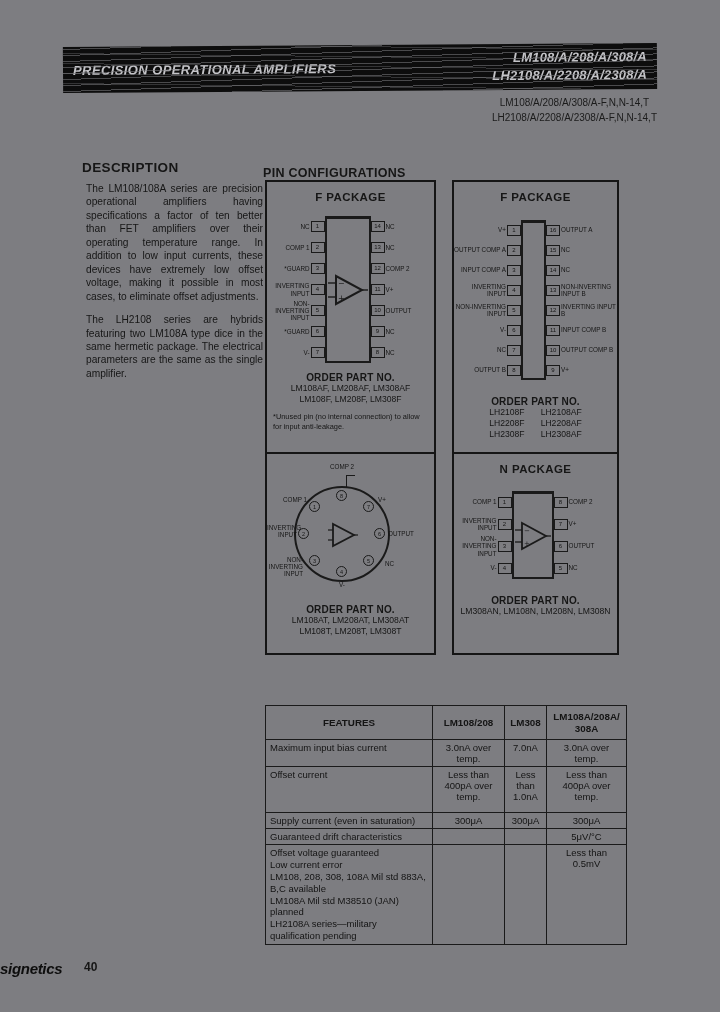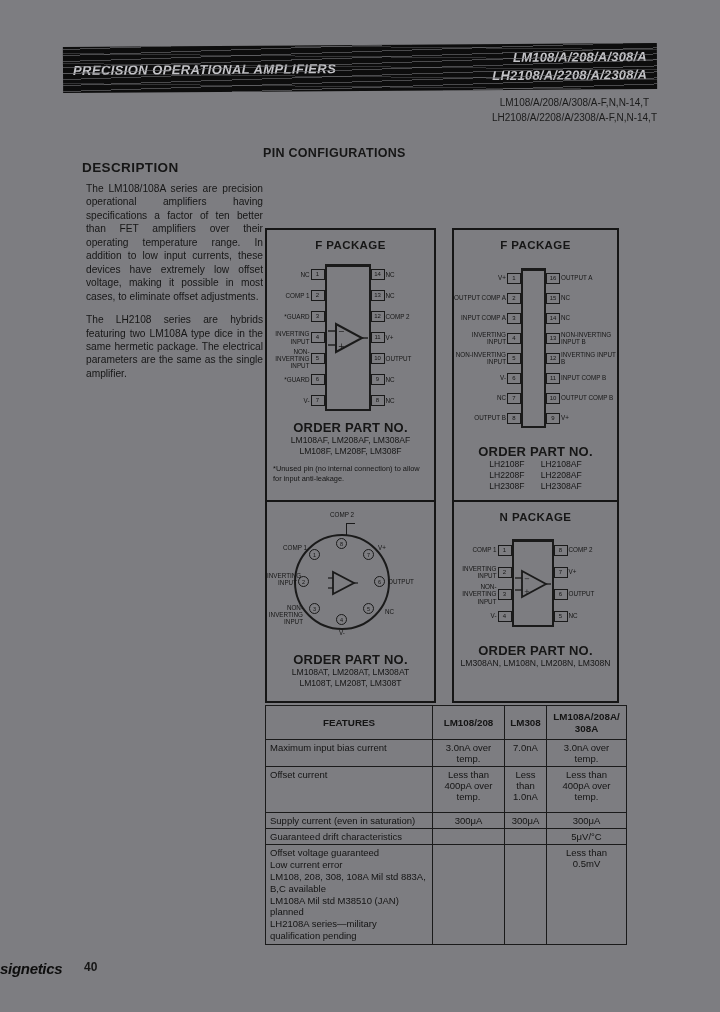--- a/index.html
+++ b/index.html
@@ -26,22 +26,22 @@
   .hb-parts{text-align:right;font-weight:bold;font-style:italic;font-size:13px;line-height:1.35;letter-spacing:.2px;}
   .subheader{
     position:absolute;right:63px;top:95px;text-align:center;
     font-size:10px;line-height:1.5;color:#1b1b1b;
   }
   
   .description{position:absolute;left:82px;top:160px;width:181px;}
   .description h2{margin:0 0 7px 0;font-size:13.5px;letter-spacing:.4px;}
   .description p{margin:0 0 10px 4px;font-size:10.2px;line-height:1.32;text-align:justify;}
   
-  .pincfg-heading{position:absolute;left:263px;top:146px;font-size:12.5px;font-weight:bold;letter-spacing:.3px;}
-  .pkg-box{position:absolute;border:2.5px solid #151515;box-sizing:border-box;margin-top:48px;}
+  .pincfg-heading{position:absolute;left:263px;top:166px;font-size:12.5px;font-weight:bold;letter-spacing:.3px;}
+  .pkg-box{position:absolute;border:2.5px solid #151515;box-sizing:border-box;}
   .box-f1{left:265px;top:180px;width:171px;height:274px;}
   .box-t {left:265px;top:452px;width:171px;height:203px;}
   .box-f2{left:452px;top:180px;width:167px;height:274px;}
   .box-n {left:452px;top:452px;width:167px;height:203px;}
   .pkg-title{text-align:center;font-weight:bold;font-size:11.5px;letter-spacing:.4px;padding-top:9px;}
   
   .dip{display:flex;justify-content:center;align-items:stretch;}
   .f1 .dip{margin-top:13px;} .f2 .dip{margin-top:17px;} .npk .dip{margin-top:16px;}
   .dipcol{display:flex;flex-direction:column;justify-content:center;}
   .prow{display:flex;align-items:center;}
@@ -50,21 +50,21 @@
   .dipcol.left .plbl{text-align:right;width:50px;margin-right:1px;}
   .dipcol.right .plbl{text-align:left;width:56px;margin-left:1px;}
   .f2 .dipcol.left .plbl{width:52px;}
   .pnum{flex:0 0 auto;width:12px;height:9px;border:1.5px solid #1a1a1a;font-size:6px;line-height:9px;text-align:center;}
   .dipbody{border:2px solid #1a1a1a;border-top-width:3.5px;display:flex;align-items:center;justify-content:center;}
   .f1 .dipbody{width:54px;} .f2 .dipbody{width:44px;} .npk .dipbody{width:56px;}
   .opamp text{fill:#1a1a1a;font-family:"DejaVu Sans",sans-serif;}
   
   .order{text-align:center;}
   .f1 .order{margin-top:9px;} .f2 .order{margin-top:16px;} .tpk .order{margin-top:2px;} .npk .order{margin-top:16px;}
-  .order-h{font-weight:bold;font-size:13px;letter-spacing:.2px;}
+  .order-h{font-weight:bold;font-size:10px;letter-spacing:.2px;}
   .order-line{font-size:8.6px;line-height:1.3;text-align:center;}
   .order-pair{display:flex;justify-content:center;gap:16px;font-size:8.6px;line-height:1.3;}
   .footnote{font-size:7.4px;line-height:1.25;padding:7px 6px 0 6px;text-align:left;}
   
   .trel{position:relative;height:148px;}
   .tcan{position:absolute;left:27px;top:32px;width:96px;height:96px;border:2px solid #1a1a1a;border-radius:50%;box-sizing:border-box;}
   .ttab{position:absolute;left:79px;top:21px;width:8px;height:11px;border-left:1.5px solid #1a1a1a;border-top:1.5px solid #1a1a1a;}
   .tlead{position:absolute;width:11px;height:11px;border:1.5px solid #1a1a1a;border-radius:50%;font-size:5.5px;line-height:10px;text-align:center;box-sizing:border-box;}
   .tlbl{position:absolute;font-size:6.3px;line-height:1.12;}
   .ttri{position:absolute;left:61px;top:68px;}

